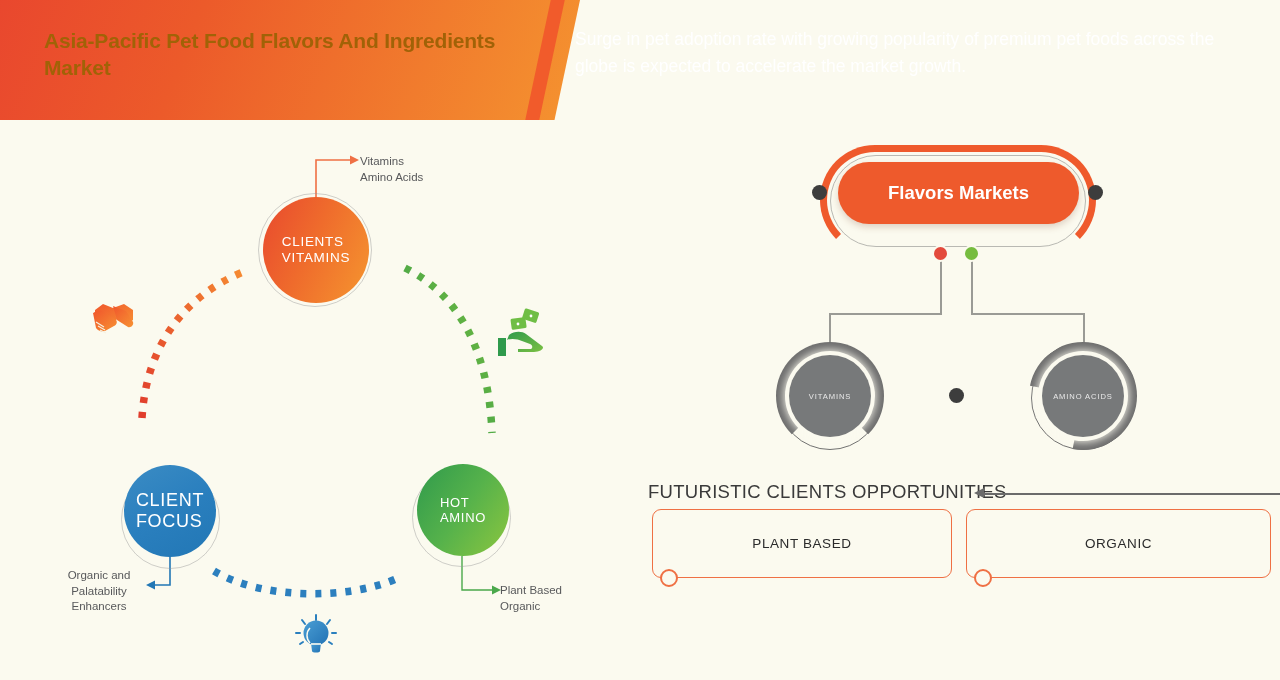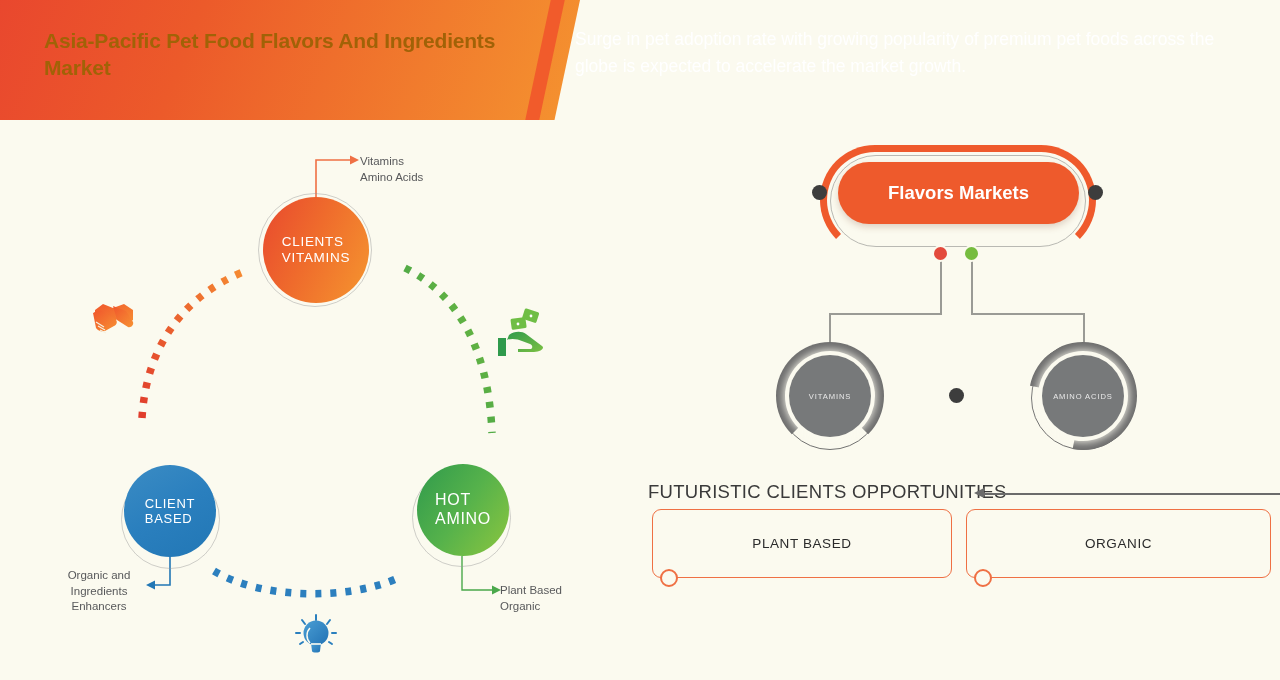--- a/index.html
+++ b/index.html
@@ -55,27 +55,27 @@
   }
   .c-clients {
     left: 263px; top: 197px; width: 106px; height: 106px;
     background: linear-gradient(115deg, #e8492e 0%, #ef6b2c 45%, #f5962f 100%);
     font-size: 13.5px; font-weight: 500;
   }
   .s-clients { left: 258px; top: 193px; width: 114px; height: 114px; }
   .c-focus {
     left: 124px; top: 465px; width: 92px; height: 92px;
     background: linear-gradient(150deg, #3b8cc4 0%, #2a7fbe 50%, #2277b5 100%);
-    font-size: 13px; font-weight: 500;
+    font-size: 18px; font-weight: 500;
   }
   .s-focus { left: 121px; top: 470px; width: 99px; height: 99px; }
   .c-hot {
     left: 417px; top: 464px; width: 92px; height: 92px;
     background: linear-gradient(125deg, #2f9a4c 0%, #56b24b 50%, #8cc63f 100%);
-    font-size: 16px; font-weight: 500;
+    font-size: 13px; font-weight: 500;
   }
   .s-hot { left: 412px; top: 468px; width: 99px; height: 99px; }
 
   .lbl { position: absolute; color: #58595b; font-size: 11.5px; line-height: 1.36; }
   .lbl-vit { left: 360px; top: 154px; width: 130px; }
   .lbl-flav { left: 55px; top: 568px; width: 88px; text-align: center; }
   .lbl-plant { left: 500px; top: 583px; width: 120px; }
 
   
   .fm-arc-outer {
@@ -277,40 +277,40 @@
     <span>
       <span>CLIENTS</span><br>
       <span>VITAMINS</span>
     </span>
   </div>
 
   <div class="circ-shadow s-focus"></div>
   <div class="circ c-focus">
     <span>
       <span>CLIENT</span><br>
-      <span>BASED</span>
+      <span>FOCUS</span>
     </span>
   </div>
 
   <div class="circ-shadow s-hot"></div>
   <div class="circ c-hot">
     <span>
       <span>HOT</span><br>
       <span>AMINO</span>
     </span>
   </div>
 
   <div class="lbl lbl-vit">
     <div>Vitamins</div>
     <div>Amino Acids</div>
   </div>
 
   <div class="lbl lbl-flav">
     <div>Organic and</div>
-    <div>Ingredients</div>
+    <div>Palatability</div>
     <div>Enhancers</div>
   </div>
 
   <div class="lbl lbl-plant">
     <div>Plant Based</div>
     <div>Organic</div>
   </div>
 
   <div class="fm-arc-outer"></div>
   <div class="fm-ring"></div>

